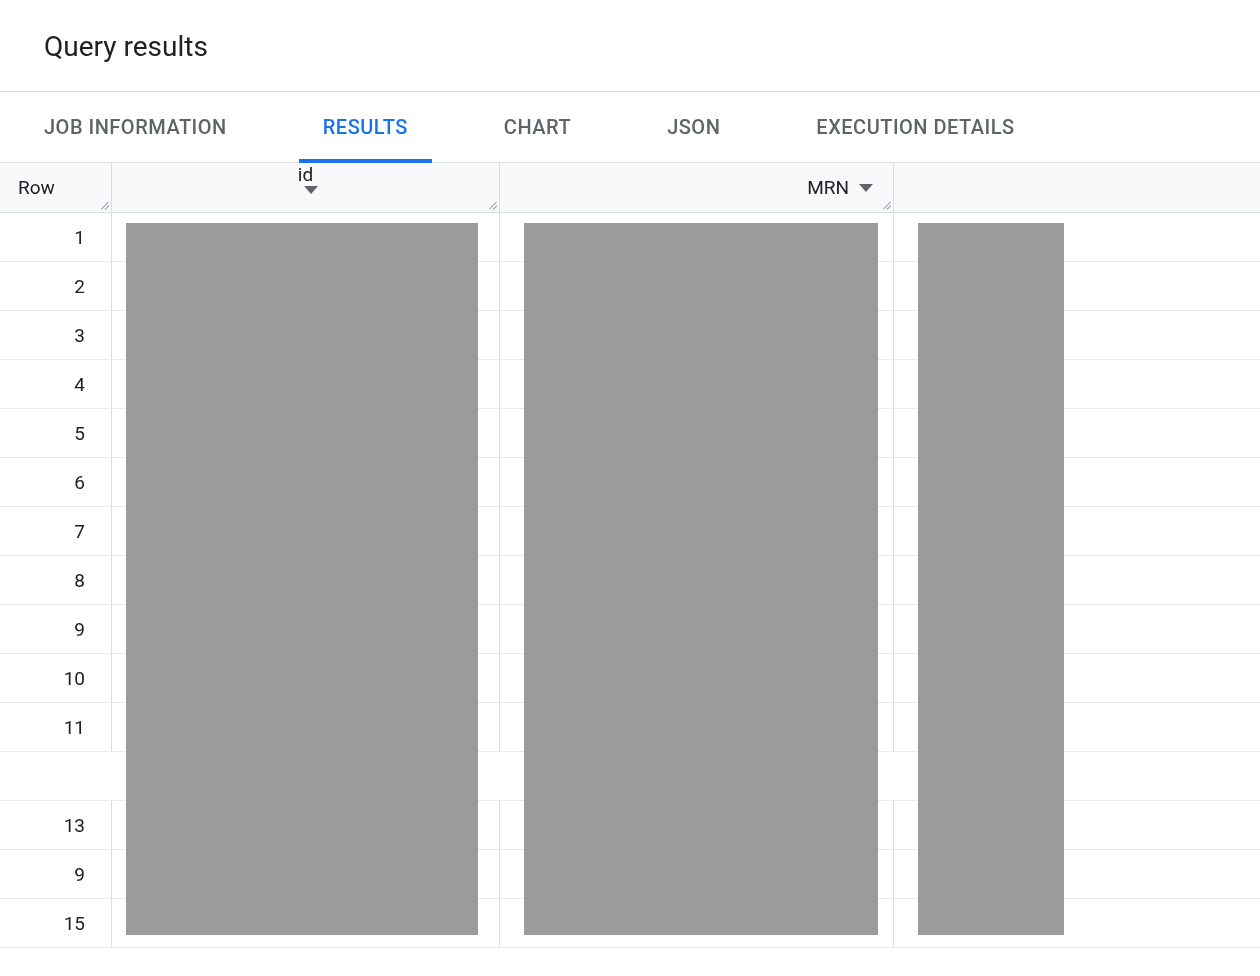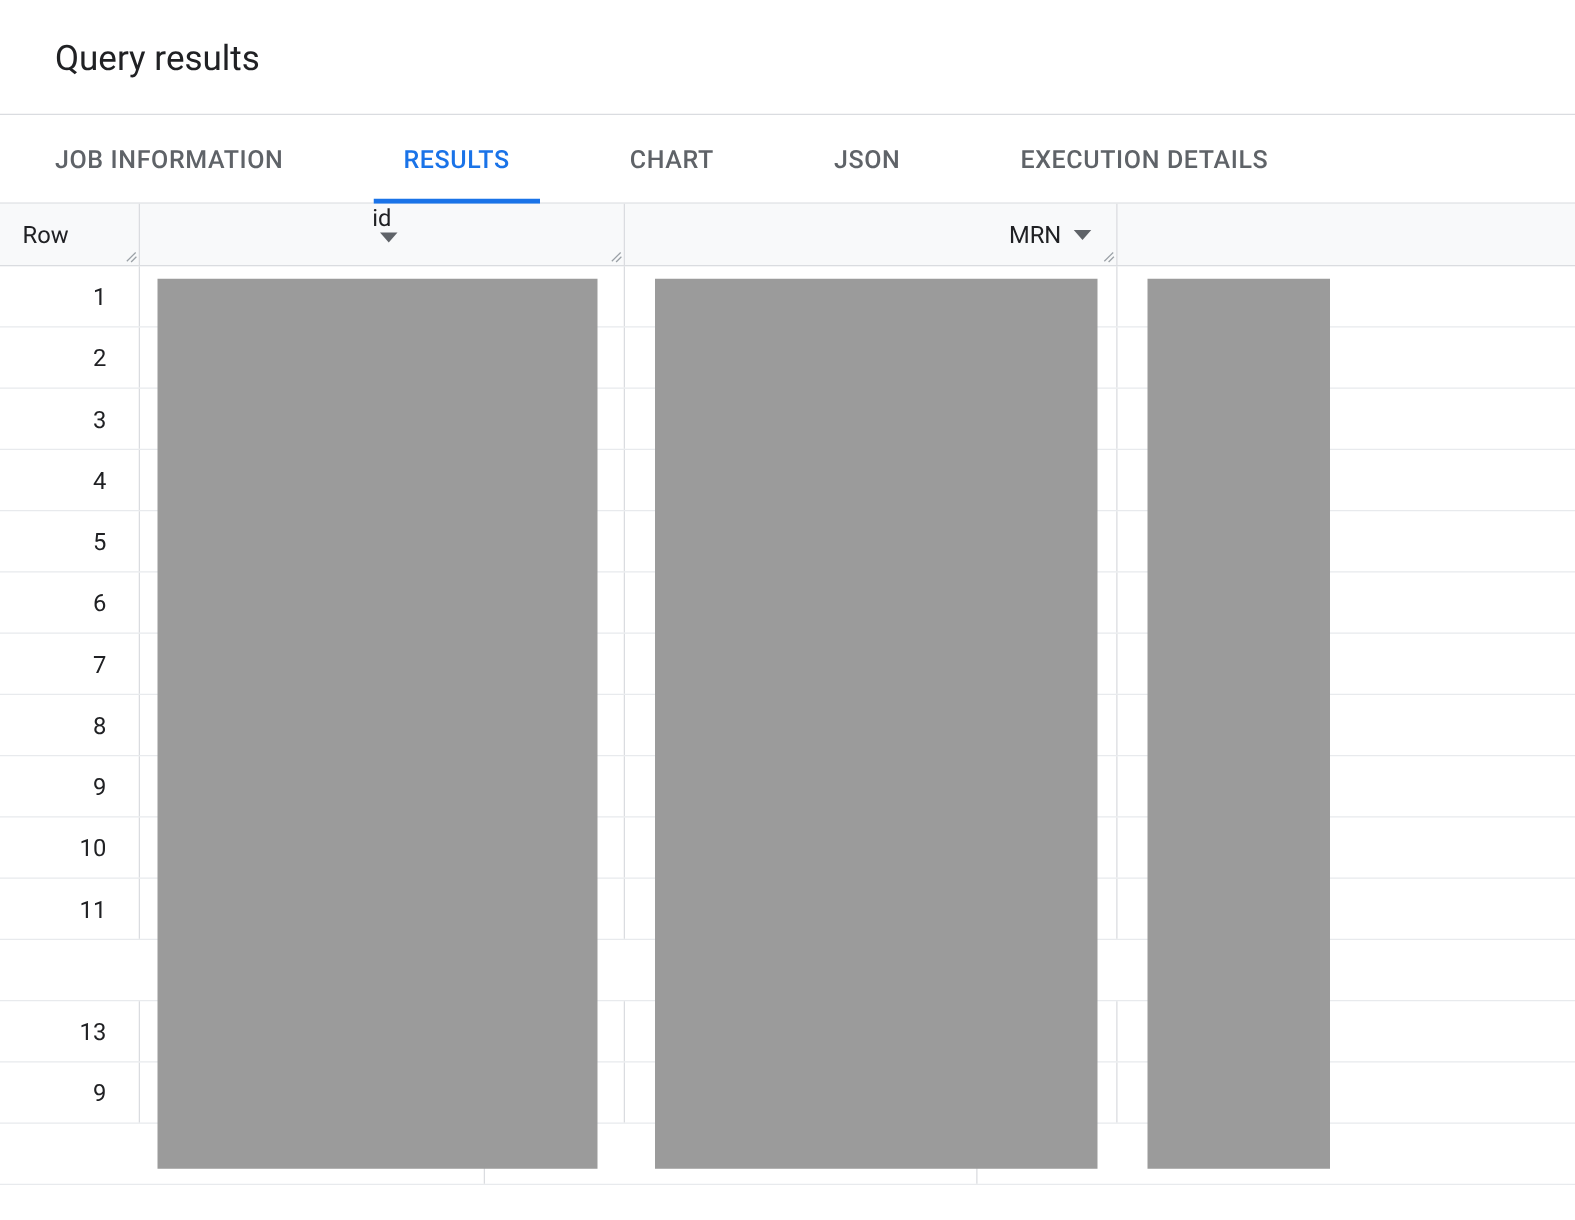--- a/index.html
+++ b/index.html
@@ -281,20 +281,21 @@
       <div class="data-cell col-mrn"></div>
       <div class="data-cell col-birthdate"></div>
     </div>
     <div class="data-row">
       <div class="data-cell col-row row-num">9</div>
       <div class="data-cell col-id"></div>
       <div class="data-cell col-mrn"></div>
       <div class="data-cell col-birthdate"></div>
     </div>
     <div class="data-row">
+      <div class="data-cell col-row row-num">15</div>
       <div class="data-cell col-id"></div>
       <div class="data-cell col-mrn"></div>
       <div class="data-cell col-birthdate"></div>
     </div>
 
     <div class="redaction-block redaction-id"></div>
     <div class="redaction-block redaction-mrn"></div>
     <div class="redaction-block redaction-birthdate"></div>
   </div>
 </div>

